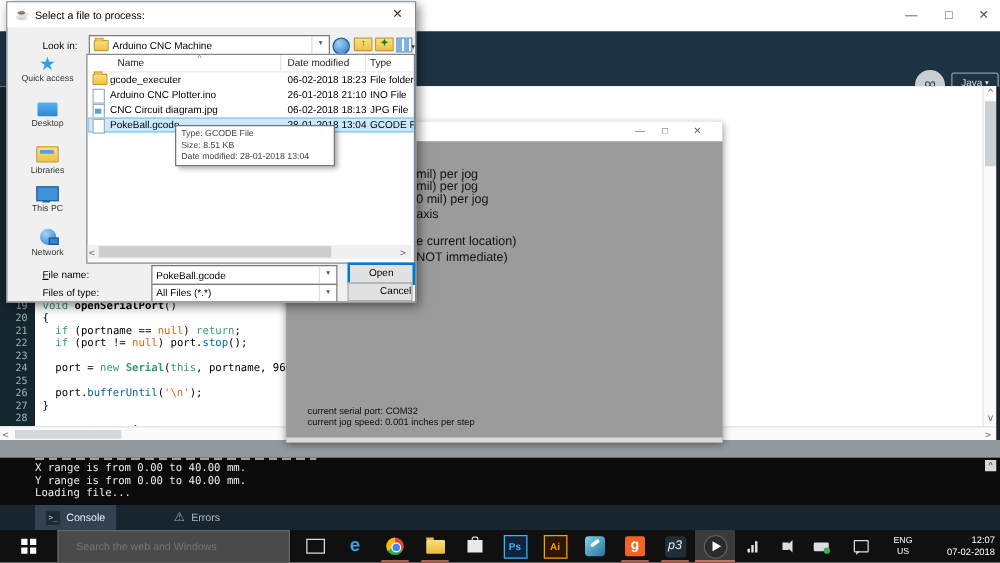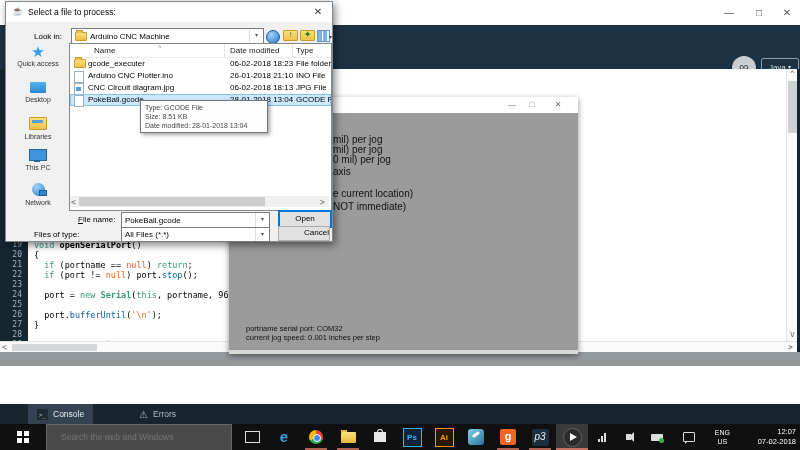--- a/index.html
+++ b/index.html
@@ -228,20 +228,29 @@
     <span class="scroll-arrow" style="left:3px;top:261px;">v</span>
   </div>
   <div class="abs" id="h-scroll">
     <span class="scroll-arrow" style="left:2px;top:1px;">&lt;</span>
     <div class="abs" id="h-thumb"></div>
     <span class="scroll-arrow" style="left:788px;top:1px;">&gt;</span>
   </div>
   <div class="abs" id="ide-right-border"></div>
   <div class="abs" id="msg-strip"></div>
 
+  <div class="abs" id="console">
+    <div id="con-clipped"></div>
+    <div id="con-lines">
+        <div class="con-line" style="top: 4px;">X range is from 0.00 to 40.00 mm.</div>
+        <div class="con-line" style="top: 14px;">Y range is from 0.00 to 40.00 mm.</div>
+        <div class="con-line" style="top: 24px;">Loading file...</div>
+      </div>
+    <div id="con-scroll">^</div>
+  </div>
   <div class="abs" id="tabbar">
     <div class="ide-tab" id="tab-console">
       <span class="console-glyph">&gt;_</span>
       <span class="tab-label">Console</span>
     </div>
     <div class="ide-tab" id="tab-errors">
       <span class="warn-glyph">⚠</span>
       <span class="tab-label">Errors</span>
     </div>
   </div>
@@ -254,21 +263,21 @@
     </div>
     <div id="sk-frags">
         <div class="sk-frag" style="top: 37px;">mil) per jog</div>
         <div class="sk-frag" style="top: 47px;">mil) per jog</div>
         <div class="sk-frag" style="top: 57px;">0 mil) per jog</div>
         <div class="sk-frag" style="top: 69px;">axis</div>
         <div class="sk-frag" style="top: 91px;">e current location)</div>
         <div class="sk-frag" style="top: 104px;">NOT immediate)</div>
       </div>
     <div id="sk-status">
-        <div class="sk-status" style="top: 227px;">portname serial port: COM32</div>
+        <div class="sk-status" style="top: 227px;">current serial port: COM32</div>
         <div class="sk-status" style="top: 236px;">current jog speed: 0.001 inches per step</div>
       </div>
   </div>
 
   <div class="abs" id="dialog">
     <div id="dlg-titlebar">
       <span id="dlg-icon">☕</span>
       <span id="dlg-title">Select a file to process:</span>
       <span id="dlg-close">✕</span>
     </div>
@@ -328,21 +337,21 @@
             <span class="ftype">GCODE Fi</span>
           </div>
         </div>
       <div id="list-hscroll">
         <span class="scroll-arrow" style="left:1px;top:2px;">&lt;</span>
         <div id="list-hthumb"></div>
         <span class="scroll-arrow" style="left:250px;top:2px;">&gt;</span>
       </div>
     </div>
 
-    <span class="dlg-label" id="fname-label" style="left:28px;top:213px;margin-left:44px;">File name:</span>
+    <span class="dlg-label" id="fname-label" style="left:28px;top:213px;">File name:</span>
     <div class="combo" style="left:115px;top:210px;width:144px;height:14px;">
       <span>PokeBall.gcode</span>
       <span class="arrow">▾</span>
     </div>
     <div class="btn" id="open-btn" style="left:272px;top:208px;width:50px;height:14px;line-height:13px;">
       <span class="btxt">Open</span>
     </div>
 
     <span class="dlg-label" style="left:28px;top:228px;">Files of type:</span>
     <div class="combo" style="left:115px;top:225px;width:144px;height:13px;">

